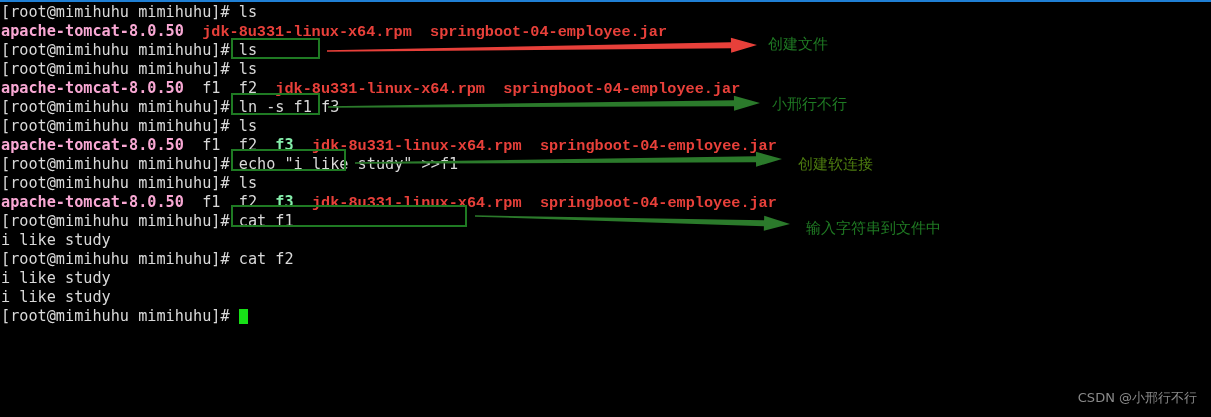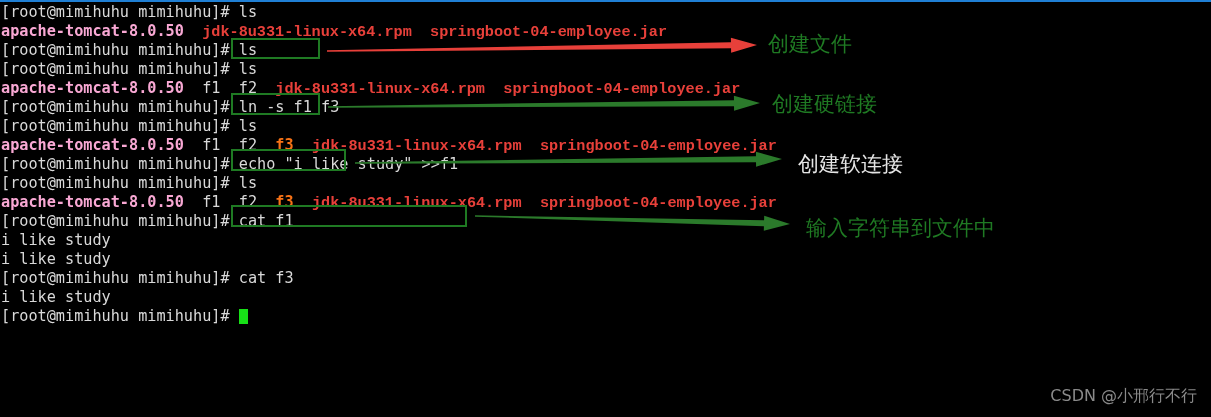--- a/index.html
+++ b/index.html
@@ -36,21 +36,21 @@
     font-size: 15.2px;
     letter-spacing: 0px;
     white-space: pre;
     color: #d8d8d8;
     padding-left: 1px;
   }
   .tok { white-space: pre; }
   .c-white  { color: #d9d9d9; }
   .c-dir    { color: #f9a8d4; font-weight: bold; }
   .c-arch   { color: #e8403a; font-weight: bold; font-family: Liberation Mono, monospace; }
-  .c-link   { color: #f97316; font-weight: bold; }
+  .c-link   { color: #86efac; font-weight: bold; }
   .c-plain  { color: #d9d9d9; }
 
   .cursor {
     display: inline-block;
     width: 9px;
     height: 15px;
     background: #17e017;
     vertical-align: -3px;
   }
 
@@ -66,33 +66,33 @@
   .arrow-svg {
     position: absolute;
     pointer-events: none;
   }
 
   
   .annot {
     position: absolute;
     color: #1f7a23;
     font-family: "DejaVu Sans", "Liberation Sans", sans-serif;
-    font-size: 21px;
+    font-size: 15px;
     line-height: 20px;
     white-space: nowrap;
   }
 
   
   #watermark {
     position: absolute;
     right: 14px;
     bottom: 10px;
     color: #8a8a8a;
     font-family: "DejaVu Sans", "Liberation Sans", sans-serif;
-    font-size: 16px;
+    font-size: 13px;
     white-space: nowrap;
   }
 </style>
 </head>
 <body>
 
 <div id="screen">
 
   <div id="top-border"></div>
 
@@ -103,22 +103,22 @@
       <div class="line"><span class="tok c-white">[root@mimihuhu mimihuhu]# </span><span class="tok c-white">ls</span></div>
       <div class="line"><span class="tok c-dir">apache-tomcat-8.0.50</span><span class="tok c-plain">  </span><span class="tok c-plain">f1</span><span class="tok c-plain">  </span><span class="tok c-plain">f2</span><span class="tok c-plain">  </span><span class="tok c-arch">jdk-8u331-linux-x64.rpm</span><span class="tok c-plain">  </span><span class="tok c-arch">springboot-04-employee.jar</span></div>
       <div class="line"><span class="tok c-white">[root@mimihuhu mimihuhu]# </span><span class="tok c-white">ln -s f1 f3</span></div>
       <div class="line"><span class="tok c-white">[root@mimihuhu mimihuhu]# </span><span class="tok c-white">ls</span></div>
       <div class="line"><span class="tok c-dir">apache-tomcat-8.0.50</span><span class="tok c-plain">  </span><span class="tok c-plain">f1</span><span class="tok c-plain">  </span><span class="tok c-plain">f2</span><span class="tok c-plain">  </span><span class="tok c-link">f3</span><span class="tok c-plain">  </span><span class="tok c-arch">jdk-8u331-linux-x64.rpm</span><span class="tok c-plain">  </span><span class="tok c-arch">springboot-04-employee.jar</span></div>
       <div class="line"><span class="tok c-white">[root@mimihuhu mimihuhu]# </span><span class="tok c-white">echo "i like study" &gt;&gt;f1</span></div>
       <div class="line"><span class="tok c-white">[root@mimihuhu mimihuhu]# </span><span class="tok c-white">ls</span></div>
       <div class="line"><span class="tok c-dir">apache-tomcat-8.0.50</span><span class="tok c-plain">  </span><span class="tok c-plain">f1</span><span class="tok c-plain">  </span><span class="tok c-plain">f2</span><span class="tok c-plain">  </span><span class="tok c-link">f3</span><span class="tok c-plain">  </span><span class="tok c-arch">jdk-8u331-linux-x64.rpm</span><span class="tok c-plain">  </span><span class="tok c-arch">springboot-04-employee.jar</span></div>
       <div class="line"><span class="tok c-white">[root@mimihuhu mimihuhu]# </span><span class="tok c-white">cat f1</span></div>
       <div class="line"><span class="tok c-plain">i like study</span></div>
+      <div class="line"><span class="tok c-white">[root@mimihuhu mimihuhu]# </span><span class="tok c-white">cat f2</span></div>
       <div class="line"><span class="tok c-plain">i like study</span></div>
-      <div class="line"><span class="tok c-white">[root@mimihuhu mimihuhu]# </span><span class="tok c-white">cat f3</span></div>
       <div class="line"><span class="tok c-plain">i like study</span></div>
       <div class="line"><span class="tok c-white">[root@mimihuhu mimihuhu]# </span><span class="cursor" style="background: rgb(23, 224, 23);"></span></div>
     </div>
 
   <div id="overlay-boxes">
       <div class="cmdbox" style="left: 231px; top: 38px; width: 89px; height: 21px; border-color: rgb(31, 122, 35);"></div>
       <div class="cmdbox" style="left: 231px; top: 93px; width: 89px; height: 22px; border-color: rgb(31, 122, 35);"></div>
       <div class="cmdbox" style="left: 231px; top: 149px; width: 115px; height: 22px; border-color: rgb(31, 122, 35);"></div>
       <div class="cmdbox" style="left: 231px; top: 205px; width: 236px; height: 22px; border-color: rgb(31, 122, 35);"></div>
     </div>
@@ -131,20 +131,20 @@
       </svg>
       <svg class="arrow-svg" width="435" height="28" style="left: 351px; top: 147px;">
         <polygon points="4.01,16.70 405.03,15.24 405.07,19.74 431.00,12.00 404.93,4.74 404.97,9.24 3.99,15.30" fill="#2b7a2b"></polygon>
       </svg>
       <svg class="arrow-svg" width="323" height="32" style="left: 471px; top: 204px;">
         <polygon points="3.98,12.70 292.93,22.34 292.82,26.84 319.00,20.00 293.20,11.84 293.08,16.34 4.02,11.30" fill="#2b7a2b"></polygon>
       </svg>
     </div>
   <div id="overlay-labels">
       <div class="annot" style="left: 768px; top: 34px; color: rgb(31, 122, 35);">创建文件</div>
-      <div class="annot" style="left: 772px; top: 94px; color: rgb(31, 122, 35);">创建硬链接</div>
-      <div class="annot" style="left: 798px; top: 154px; color: #e5e5e5;">创建软连接</div>
+      <div class="annot" style="left: 772px; top: 94px; color: rgb(31, 122, 35);">小邢行不行</div>
+      <div class="annot" style="left: 798px; top: 154px; color: #4d7c0f;">创建软连接</div>
       <div class="annot" style="left: 806px; top: 218px; color: rgb(31, 122, 35); text-align: center;">输入字符串到文件中</div>
     </div>
 
   <div id="watermark">CSDN @小邢行不行</div>
 
 </div>
 
 </body></html>

